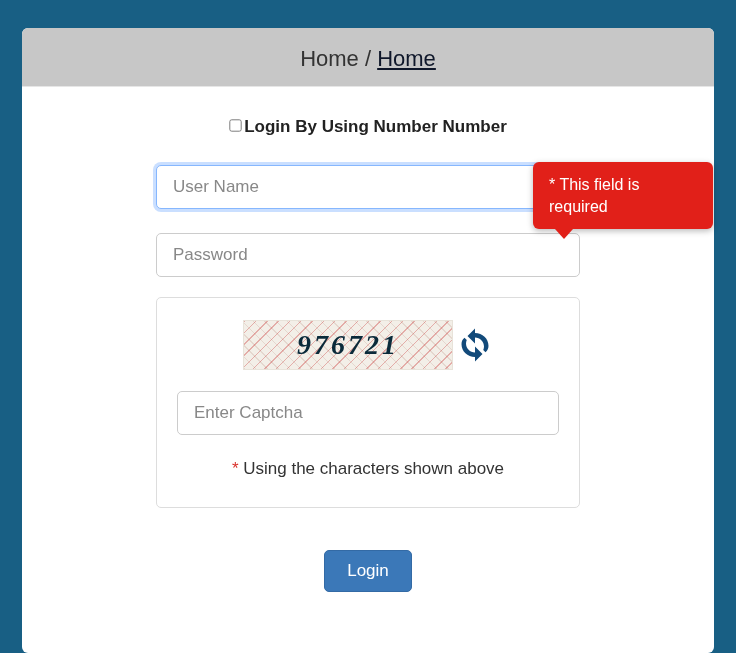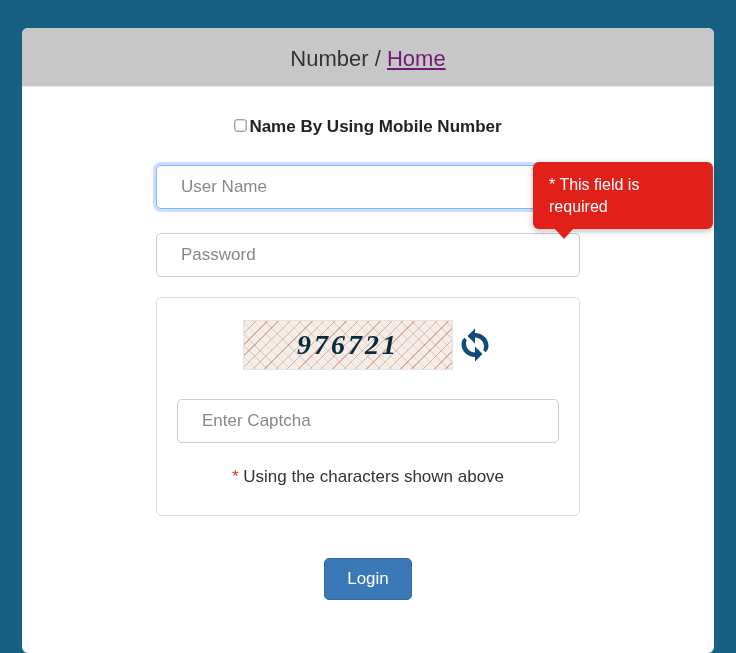--- a/index.html
+++ b/index.html
@@ -23,21 +23,21 @@
   .card-header {
     background: #c7c7c7;
     border-top-left-radius: 6px;
     border-top-right-radius: 6px;
     text-align: center;
     font-size: 22px;
     color: #333;
     padding: 18px 0 14px 0;
   }
   .card-header a {
-    color: #701a75;
+    color: #0f172a;
     text-decoration: underline;
   }
   .body {
     padding: 30px 0 40px 0;
   }
   .checkbox-row {
     text-align: center;
     font-weight: bold;
     font-size: 17px;
     color: #222;
@@ -46,21 +46,21 @@
   .checkbox-row input { margin-right: 2px; transform: scale(0.95); }
   .form-col {
     width: 424px;
     margin: 0 auto;
   }
   .input {
     width: 100%;
     height: 44px;
     border: 1px solid #ccc;
     border-radius: 5px;
-    padding: 0 24px;
+    padding: 0 16px;
     font-size: 17px;
     color: #4d7c0f;
     outline: none;
     background: #fff;
   }
   .input::placeholder { color: #888; }
   .input.focused {
     border-color: #86b7fe;
     box-shadow: 0 0 0 3px rgba(13,110,253,.22);
   }
@@ -100,21 +100,21 @@
         transparent 8px),
       repeating-linear-gradient(45deg,
         rgba(220,200,190,0.6) 0px,
         rgba(220,200,190,0.6) 1px,
         transparent 1px,
         transparent 8px),
       #f3efe8;
     border: 1px solid #e8e3da;
   }
   .refresh-icon svg { width: 36px; height: 36px; display:block; }
-  .captcha-input { margin-top: 17px; }
+  .captcha-input { margin-top: 9px; }
   .captcha-note {
     font-size: 17px;
     color: #333;
     margin-top: 24px;
   }
   .req-star { color: #d9302a; }
   .login-btn-row { text-align: center; margin-top: 42px; }
   .btn-login {
     background: #3b78b8;
     color: #fff;
@@ -147,28 +147,28 @@
     border-color: #e12019 transparent transparent transparent;
   }
   .hr { border: none; border-top: 1px solid #e6e6e6; margin: 0; }
 </style>
 </head>
 <body>
 
 <div class="card">
 
   <div class="card-header">
-    <span>Number / </span><a href="#">Home</a>
+    <span>Home / </span><a href="#">Home</a>
   </div>
   <hr class="hr">
 
   <div class="body">
 
     <div class="checkbox-row">
-      <input type="checkbox" style=""><span>Name By Using Mobile Number</span>
+      <input type="checkbox" style=""><span>Login By Using Number Number</span>
     </div>
 
     <div class="form-col">
 
       <input class="input focused" type="text" placeholder="User Name" style="">
 
       <input class="input gap" type="password" placeholder="Password" style="">
 
       <div class="captcha-panel">
         <div class="captcha-image-row">

